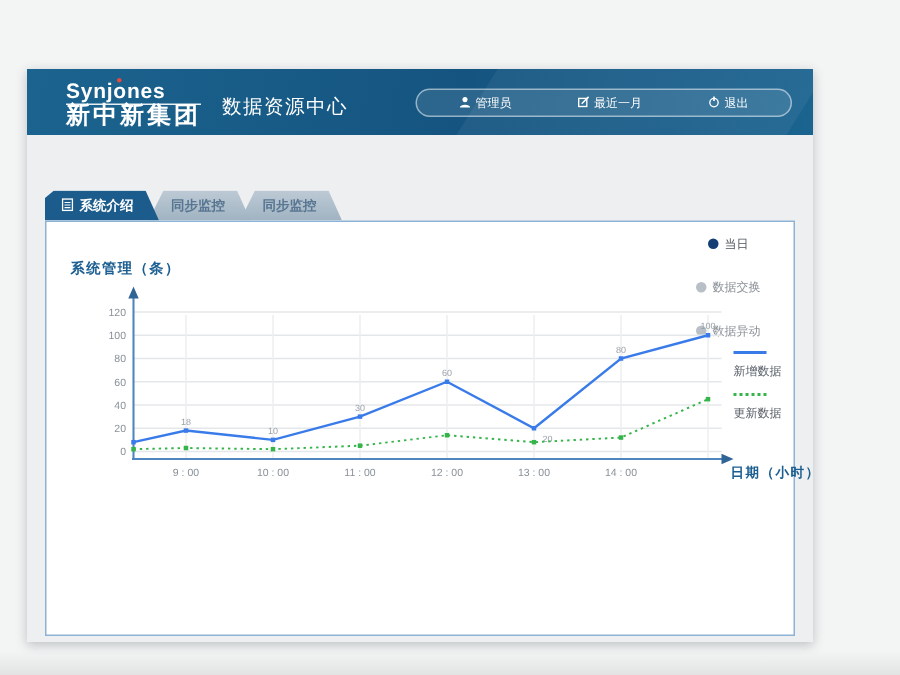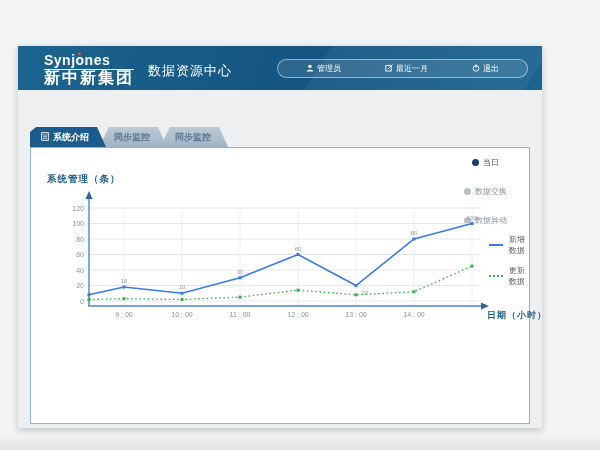--- a/index.html
+++ b/index.html
@@ -37,21 +37,21 @@
   .radio-group{position:absolute;top:9px;right:22px;display:flex;gap:18px;align-items:center;flex-direction:column;}
   .radio-opt{display:flex;align-items:center;gap:4px;font-size:8px;color:#8a9096;cursor:pointer;}
   .radio-dot{width:7px;height:7px;border-radius:50%;background:#b9bfc6;}
   .radio-opt.selected .radio-dot{background:#153f74;}
   .radio-opt.selected{color:#4e555c;}
 
   .y-title{position:absolute;left:16px;top:25px;font-size:9.5px;font-weight:bold;color:#1c5f92;letter-spacing:1px;}
   #chart-svg{position:absolute;left:20px;top:40px;}
 
   .legend{position:absolute;left:458px;top:86px;}
-  .legend-row{display:flex;align-items:center;gap:6px;margin-bottom:9px;font-size:8px;color:#5a6169;}
+  .legend-row{display:flex;align-items:flex-start;gap:6px;margin-bottom:9px;font-size:8px;color:#5a6169;flex-direction:column;}
   .sample-solid{width:22px;height:0;border-top:2px solid #3a7bea;}
   .sample-dotted{width:22px;height:0;border-top:2px dotted #35b44a;}
 
   .note{position:absolute;left:28px;right:16px;top:202px;font-size:7.5px;color:#9aa1a7;white-space:nowrap;overflow:hidden;}
   .note-label{color:#e03a36;}
 </style>
 </head>
 <body>
 
 <div class="stage">

